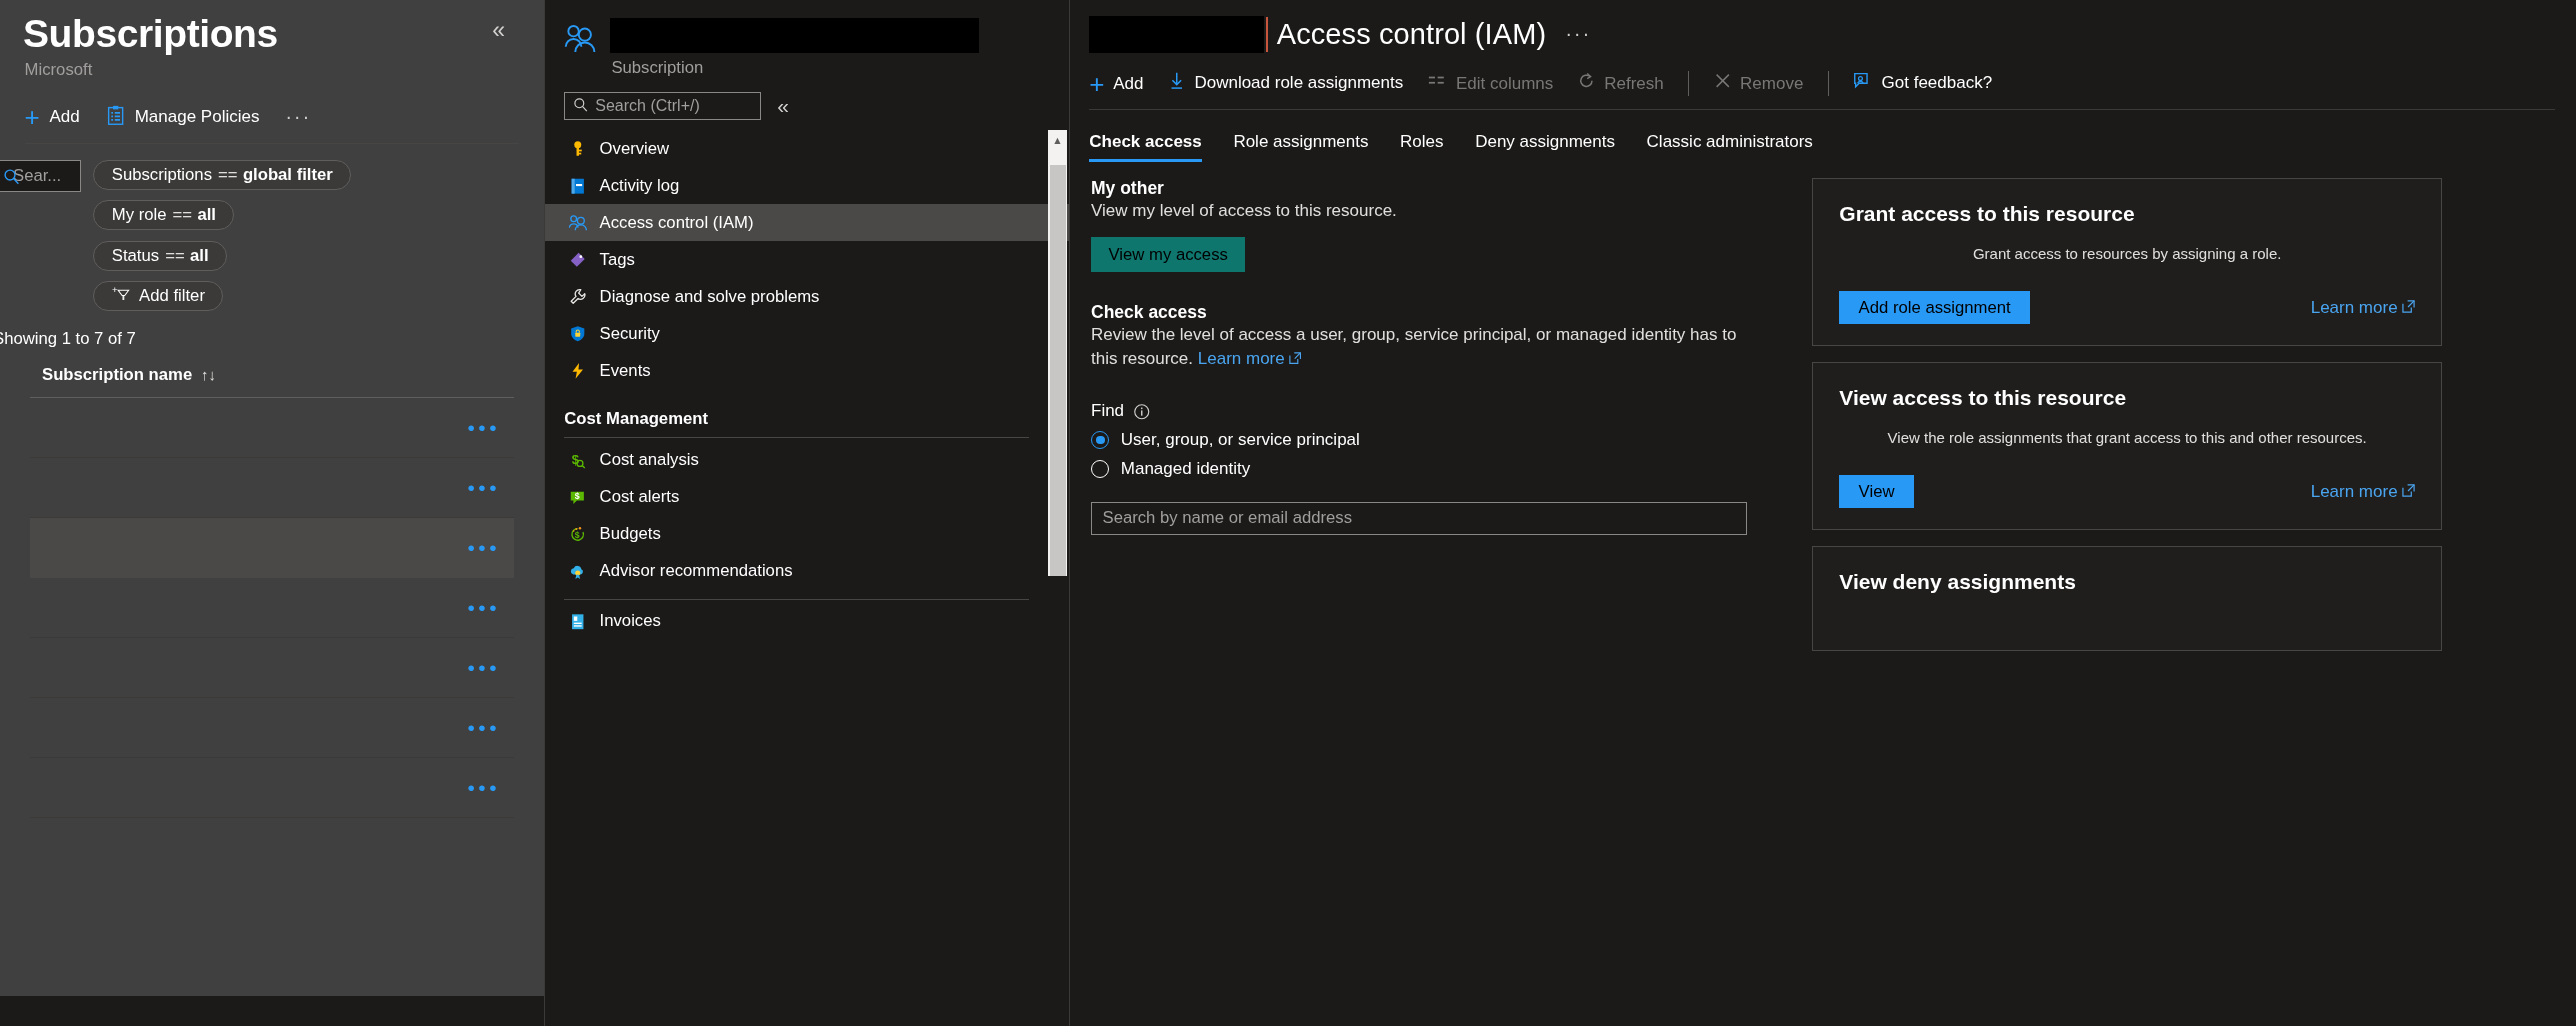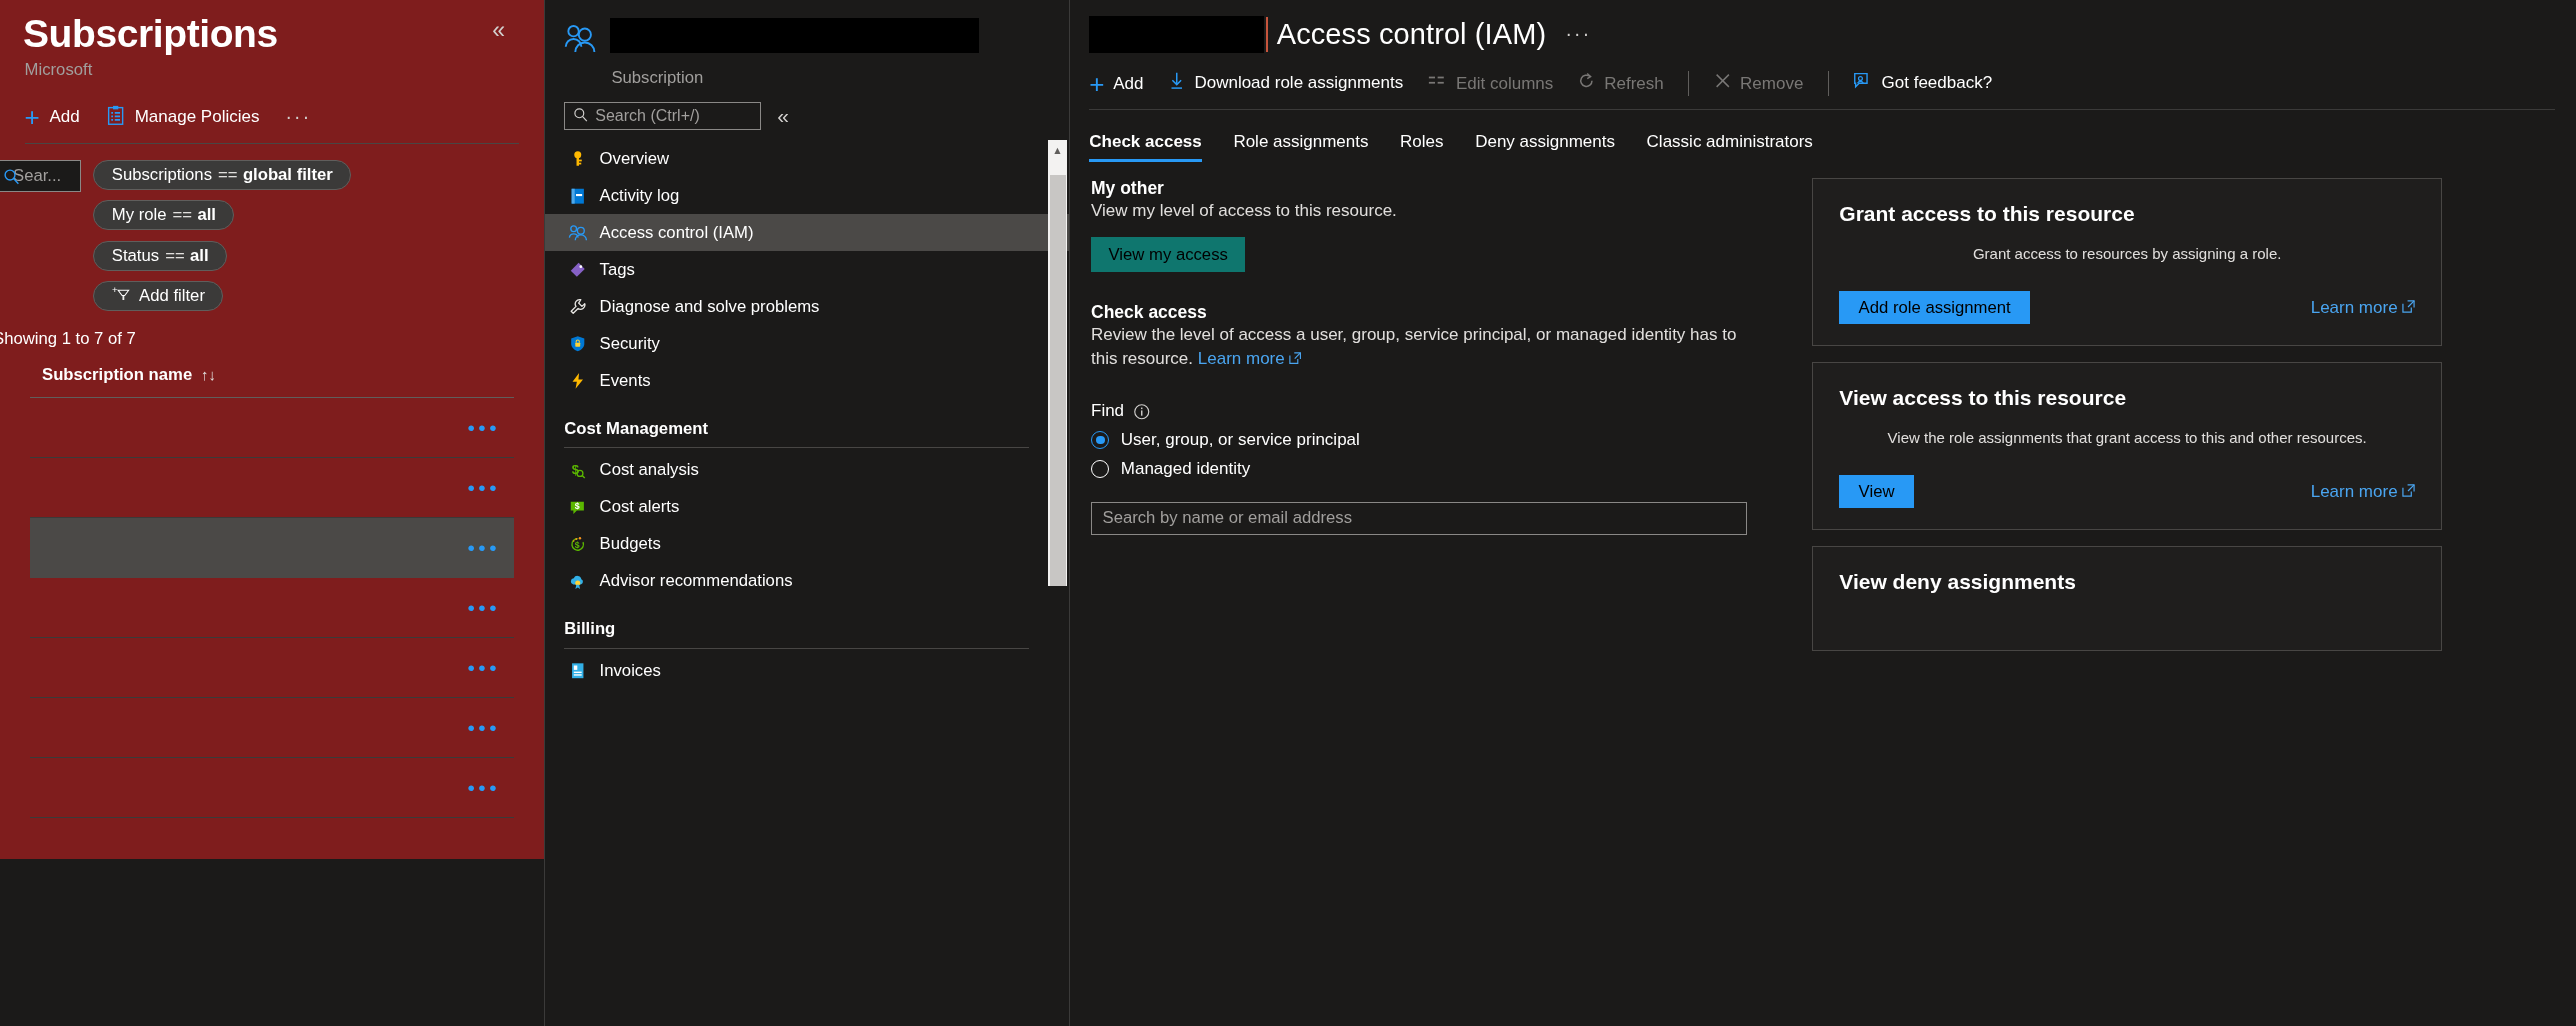--- a/index.html
+++ b/index.html
@@ -7,22 +7,22 @@
     width: 2576px; height: 1027px;
     background: #1b1a19;
     font-family: "Liberation Sans", sans-serif;
     color: #ffffff;
     overflow: hidden;
   }
   .app { position: relative; width: 2576px; height: 1027px; display: flex; }
 
   
   .left-blade {
-    width: 544px; height: 859px;
-    background: #7f1d1d;
+    width: 544px; height: 996px;
+    background: #404040;
     position: relative;
     flex: 0 0 544px;
     overflow: hidden;
   }
   .lb-header { padding: 14px 0 0 0; position: relative; }
   .lb-title {
     font-size: 39px; font-weight: 600; line-height: 1.05;
     letter-spacing: -0.4px; padding-left: 23px; color: #ffffff;
   }
   .lb-sub {
@@ -89,21 +89,21 @@
   
   .mid-blade {
     width: 525px; flex: 0 0 525px; height: 1027px;
     background: #1b1a19; border-left: 0.9px solid #3b3a39;
     position: relative; overflow: hidden;
   }
   .mid-head { display: flex; align-items: flex-start; padding: 16px 0 0 19.3px; gap: 12.3px; }
   .mid-people-icon { margin-top: 7px; }
   .mid-head-text { padding-top: 1.8px; }
   .redact-bar { height: 35px; background: #000000; width: 369px; }
-  .mid-sub { font-size: 16.7px; color: #a19f9d; margin-top: 15px; padding-left: 1.8px; }
+  .mid-sub { font-size: 16.7px; color: #a19f9d; margin-top: 5px; padding-left: 1.8px; }
   .mid-searchrow { display: flex; align-items: center; padding: 14px 0 0 19.3px; gap: 16px; }
   .mid-search {
     width: 197px; height: 28px; border: 0.9px solid #8a8886; background: #1b1a19;
     display: flex; align-items: center; gap: 7px; padding: 0 8px;
   }
   .mid-search-text { font-size: 16px; color: #a19f9d; }
   .mid-collapse { font-size: 21px; color: #d2d0ce; cursor: pointer; line-height: 1; }
   .mid-scrollarea { position: relative; margin-top: 10.5px; height: 939px; }
   .mid-scrollbar {
     position: absolute; right: 1.8px; top: 0; width: 19.3px; height: 446px;
@@ -475,21 +475,20 @@
         <span class="nav-icon">
           <svg width="17.5" height="17.5" viewBox="0 0 20 20">
             <path d="M5 13 a3.6 3.6 0 0 1 0.4 -7.1 a4.6 4.6 0 0 1 8.7 1.2 a3.2 3.2 0 0 1 -0.6 6 Z" fill="#32b0e7"></path>
             <circle cx="10" cy="11.5" r="2.9" fill="#ffd335"></circle>
             <polygon points="8.4,13.5 7.3,18.2 10,16.6 12.7,18.2 11.6,13.5" fill="#32b0e7"></polygon>
           </svg>
         </span>
         <span>Advisor recommendations</span>
       </div>
 
-      <div class="nav-group">Billing</div>
       <div class="nav-group-rule"></div>
 
       <div class="nav-item">
         <span class="nav-icon">
           <svg width="17.5" height="17.5" viewBox="0 0 20 20">
             <rect x="3.5" y="1.5" width="13" height="17" fill="#32b0e7"></rect>
             <rect x="5.5" y="4" width="4" height="5" fill="#ffffff"></rect>
             <rect x="5.5" y="11" width="9" height="1.6" fill="#ffffff"></rect>
             <rect x="5.5" y="14" width="9" height="1.6" fill="#ffffff"></rect>
           </svg>

